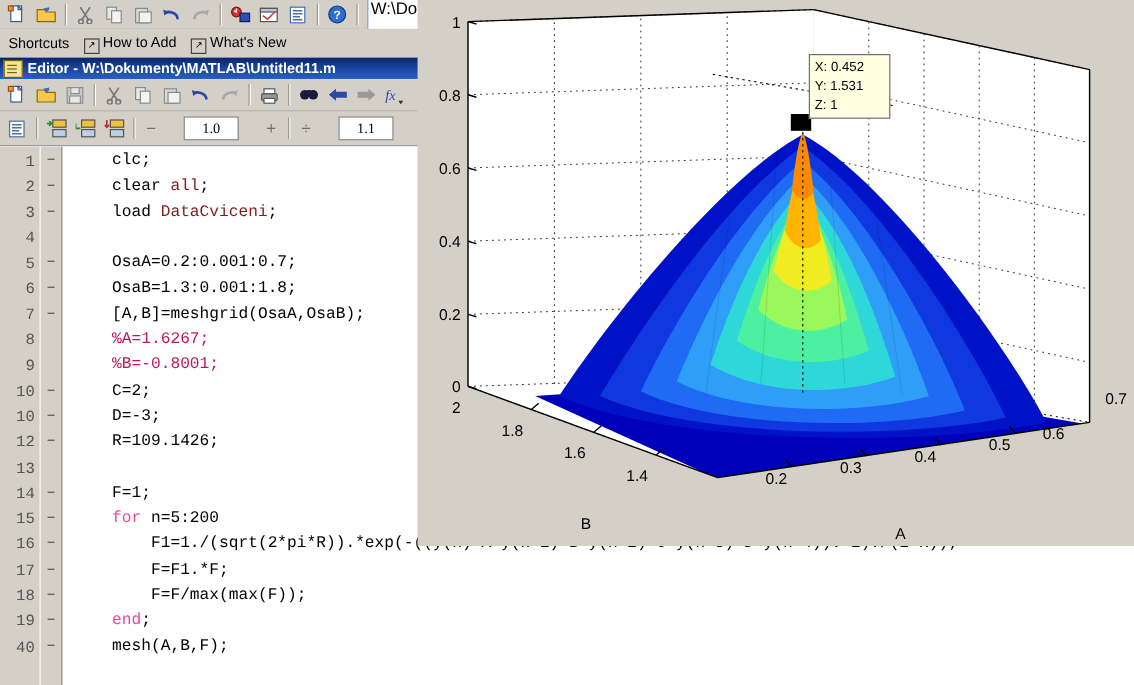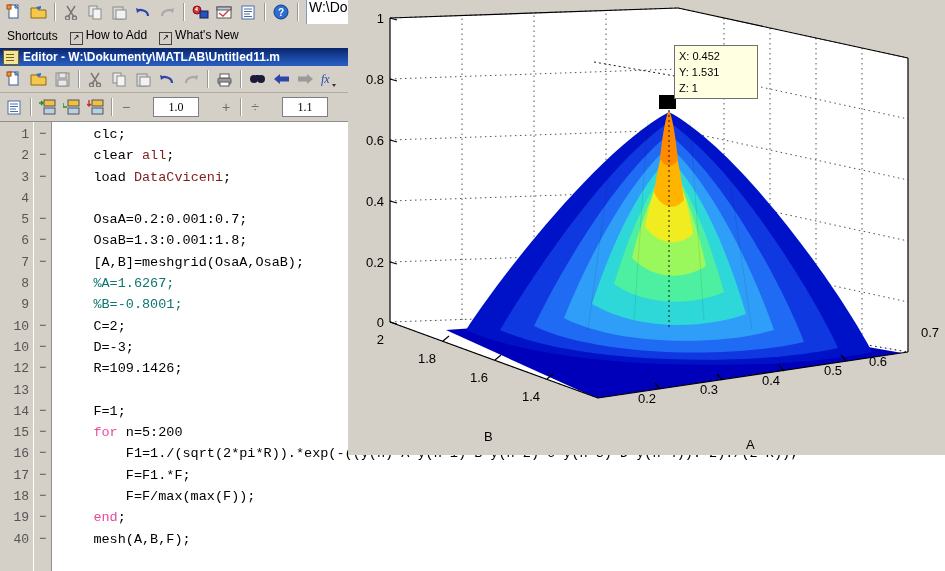--- a/index.html
+++ b/index.html
@@ -51,28 +51,28 @@
     text-align:right;padding-top:2px;box-sizing:border-box;}
   #bpcol{width:18px;background:#d4d0c8;border-right:1px solid #8f8f8f;padding-top:2px;box-sizing:border-box;}
   .gl{height:21.3px;line-height:21.3px;font-family:"Liberation Mono",monospace;font-size:13px;
       color:#555;padding-right:4px;}
   .bp{height:21.3px;line-height:21.3px;text-align:center;color:#444;font-size:12px;font-family:"Liberation Mono",monospace;}
   #code-text{flex:1;padding-top:2px;padding-left:9px;box-sizing:border-box;
     font-family:"Liberation Mono",monospace;font-size:13.5px;white-space:pre;overflow:hidden;}
   .cl{height:21.3px;line-height:21.3px;white-space:pre;color:#000;}
   .kw{color:#ec4899;}
   .str{color:#7f1d1d;}
-  .cmt{color:#0f766e;text-align:center;}
+  .cmt{color:#be185d;text-align:center;}
 
   
   #figure{position:absolute;left:348px;top:0;width:597px;height:455px;background:#d4d0c8;overflow:hidden;}
   #plotbox{position:absolute;left:0;top:0;width:597px;height:455px;}
 
   
-  #datatip{position:absolute;left:326px;top:45px;width:84px;height:54px;
+  #datatip{position:absolute;left:326px;top:45px;width:68px;height:54px;
     background:#ffffe1;border:1px solid #707070;font-size:11px;
     font-family:"Liberation Sans",sans-serif;padding:2px 4px;box-sizing:border-box;line-height:16px;}
   #marker{position:absolute;left:311px;top:95px;width:17px;height:14px;background:#000;}
 </style>
 </head>
 <body>
 
 <div id="desktop">
 
   <div class="tb" id="desk-toolbar">

